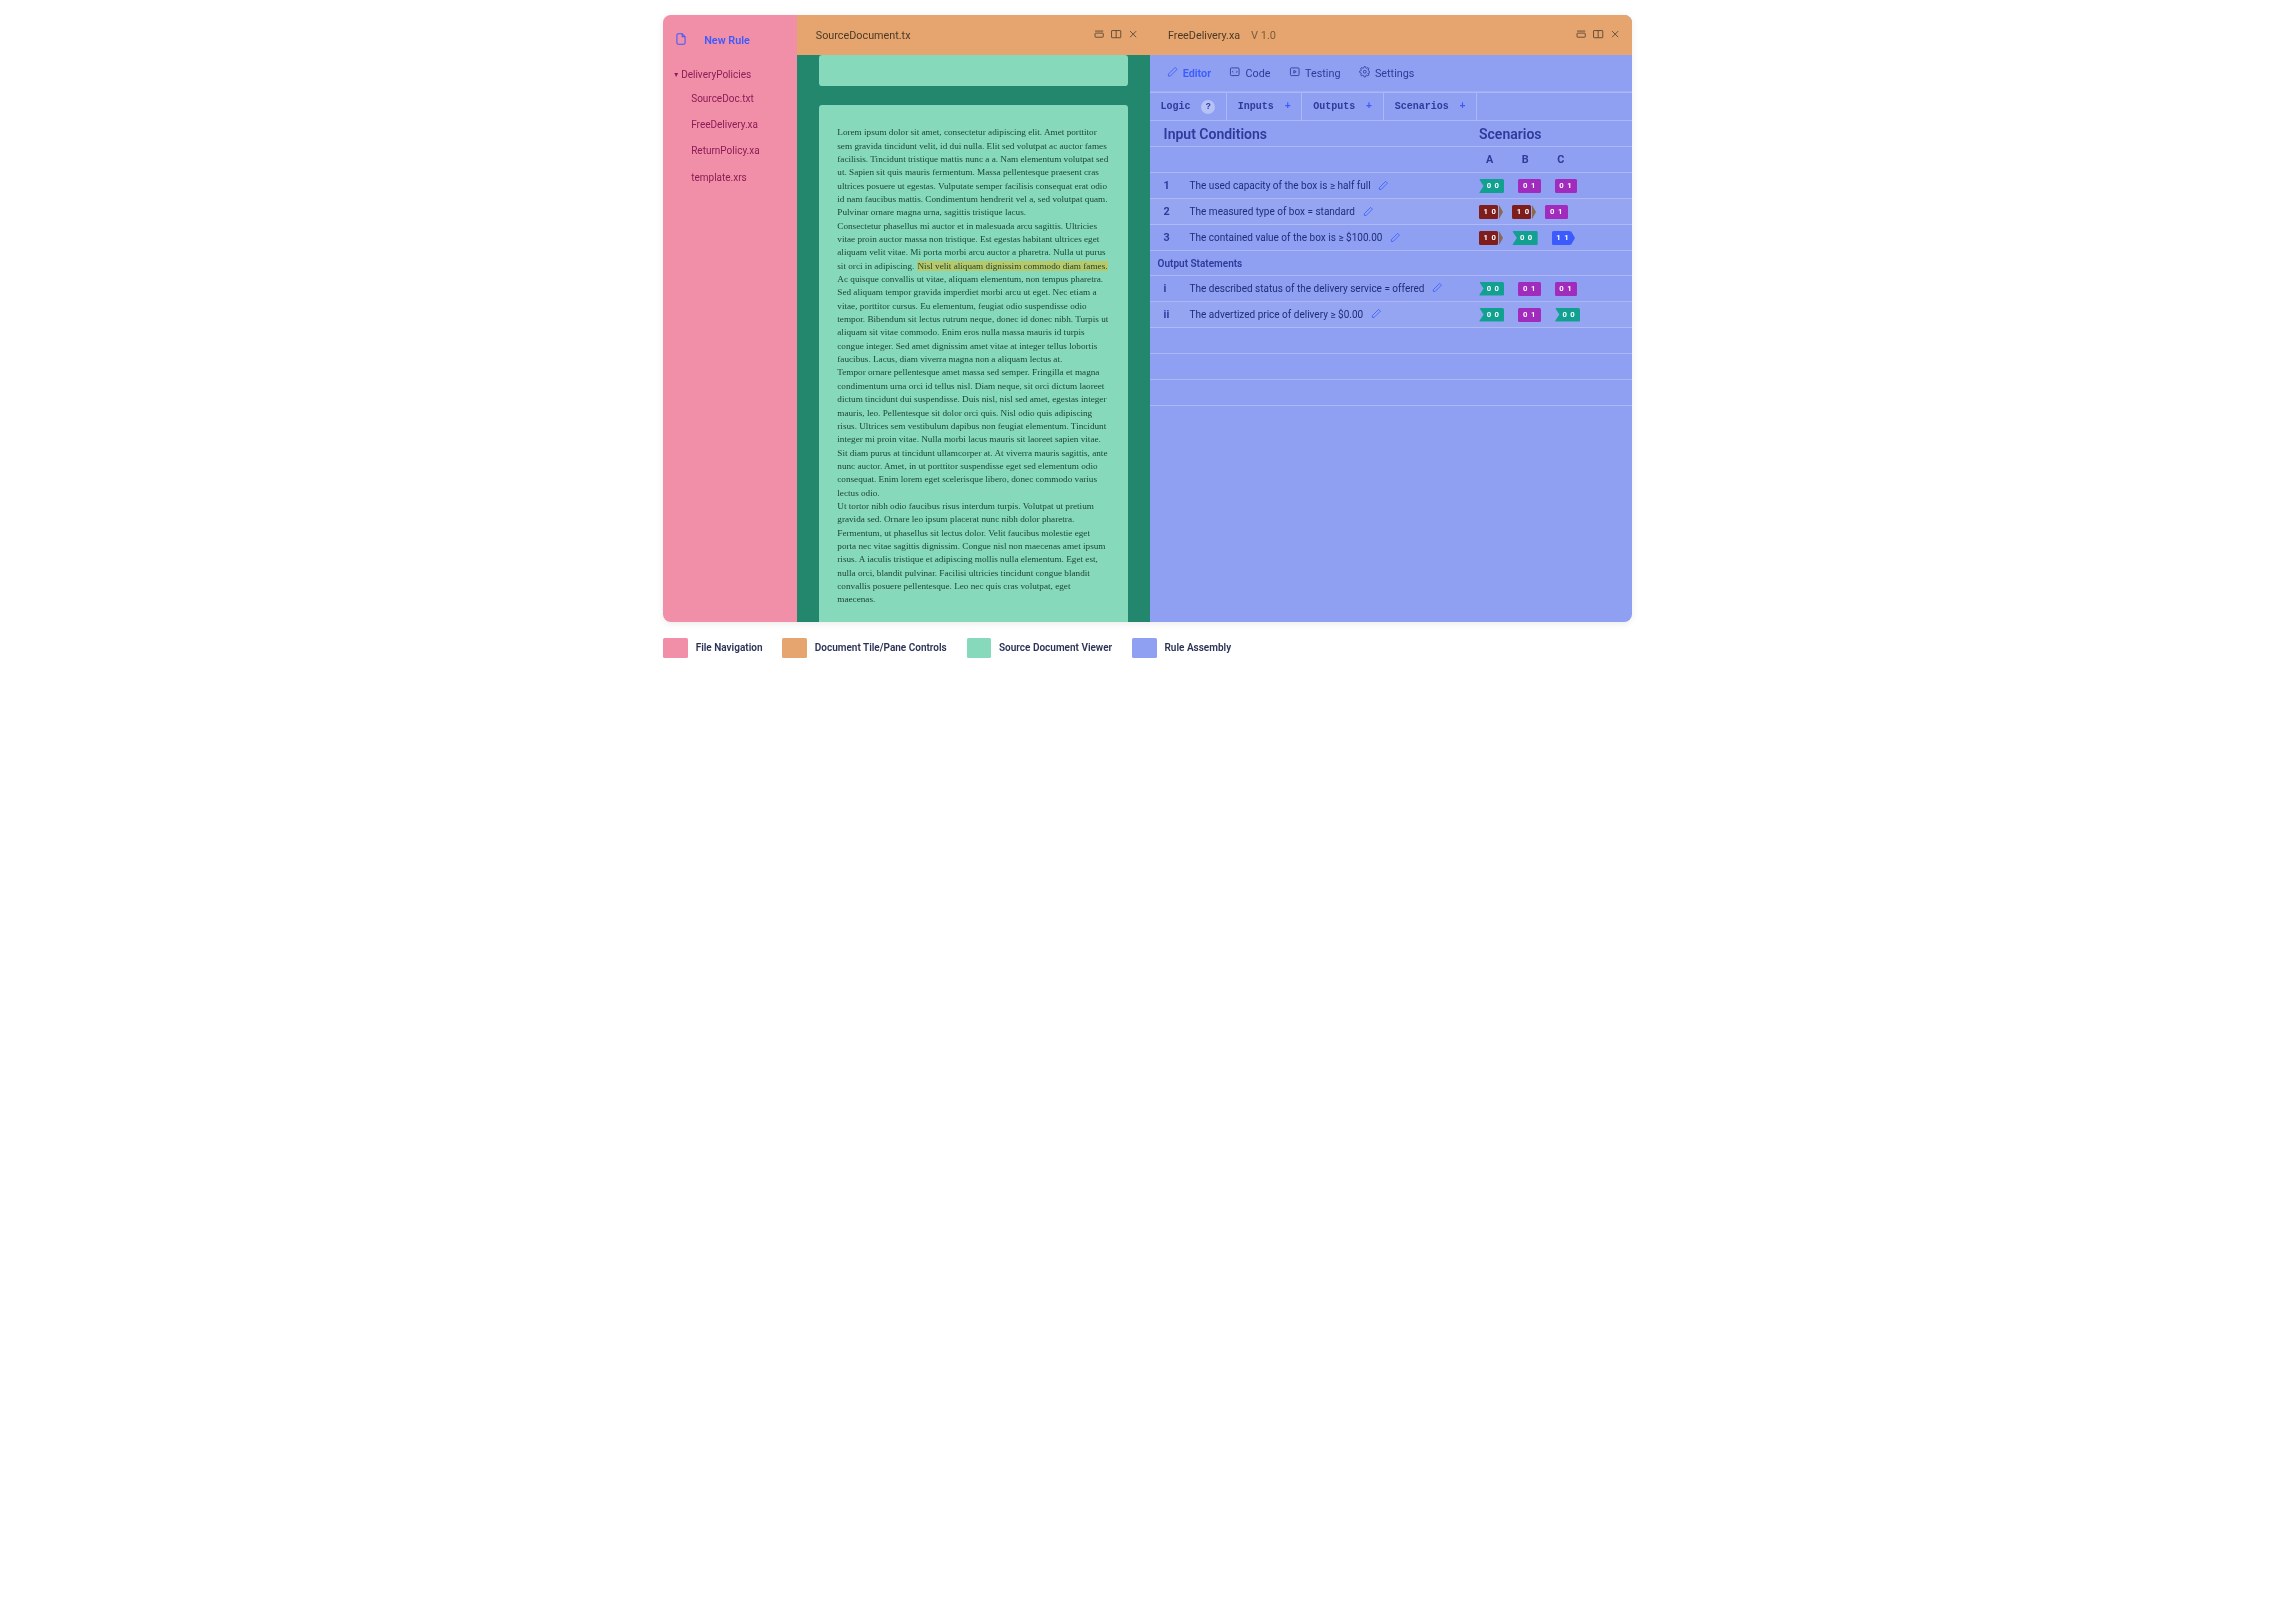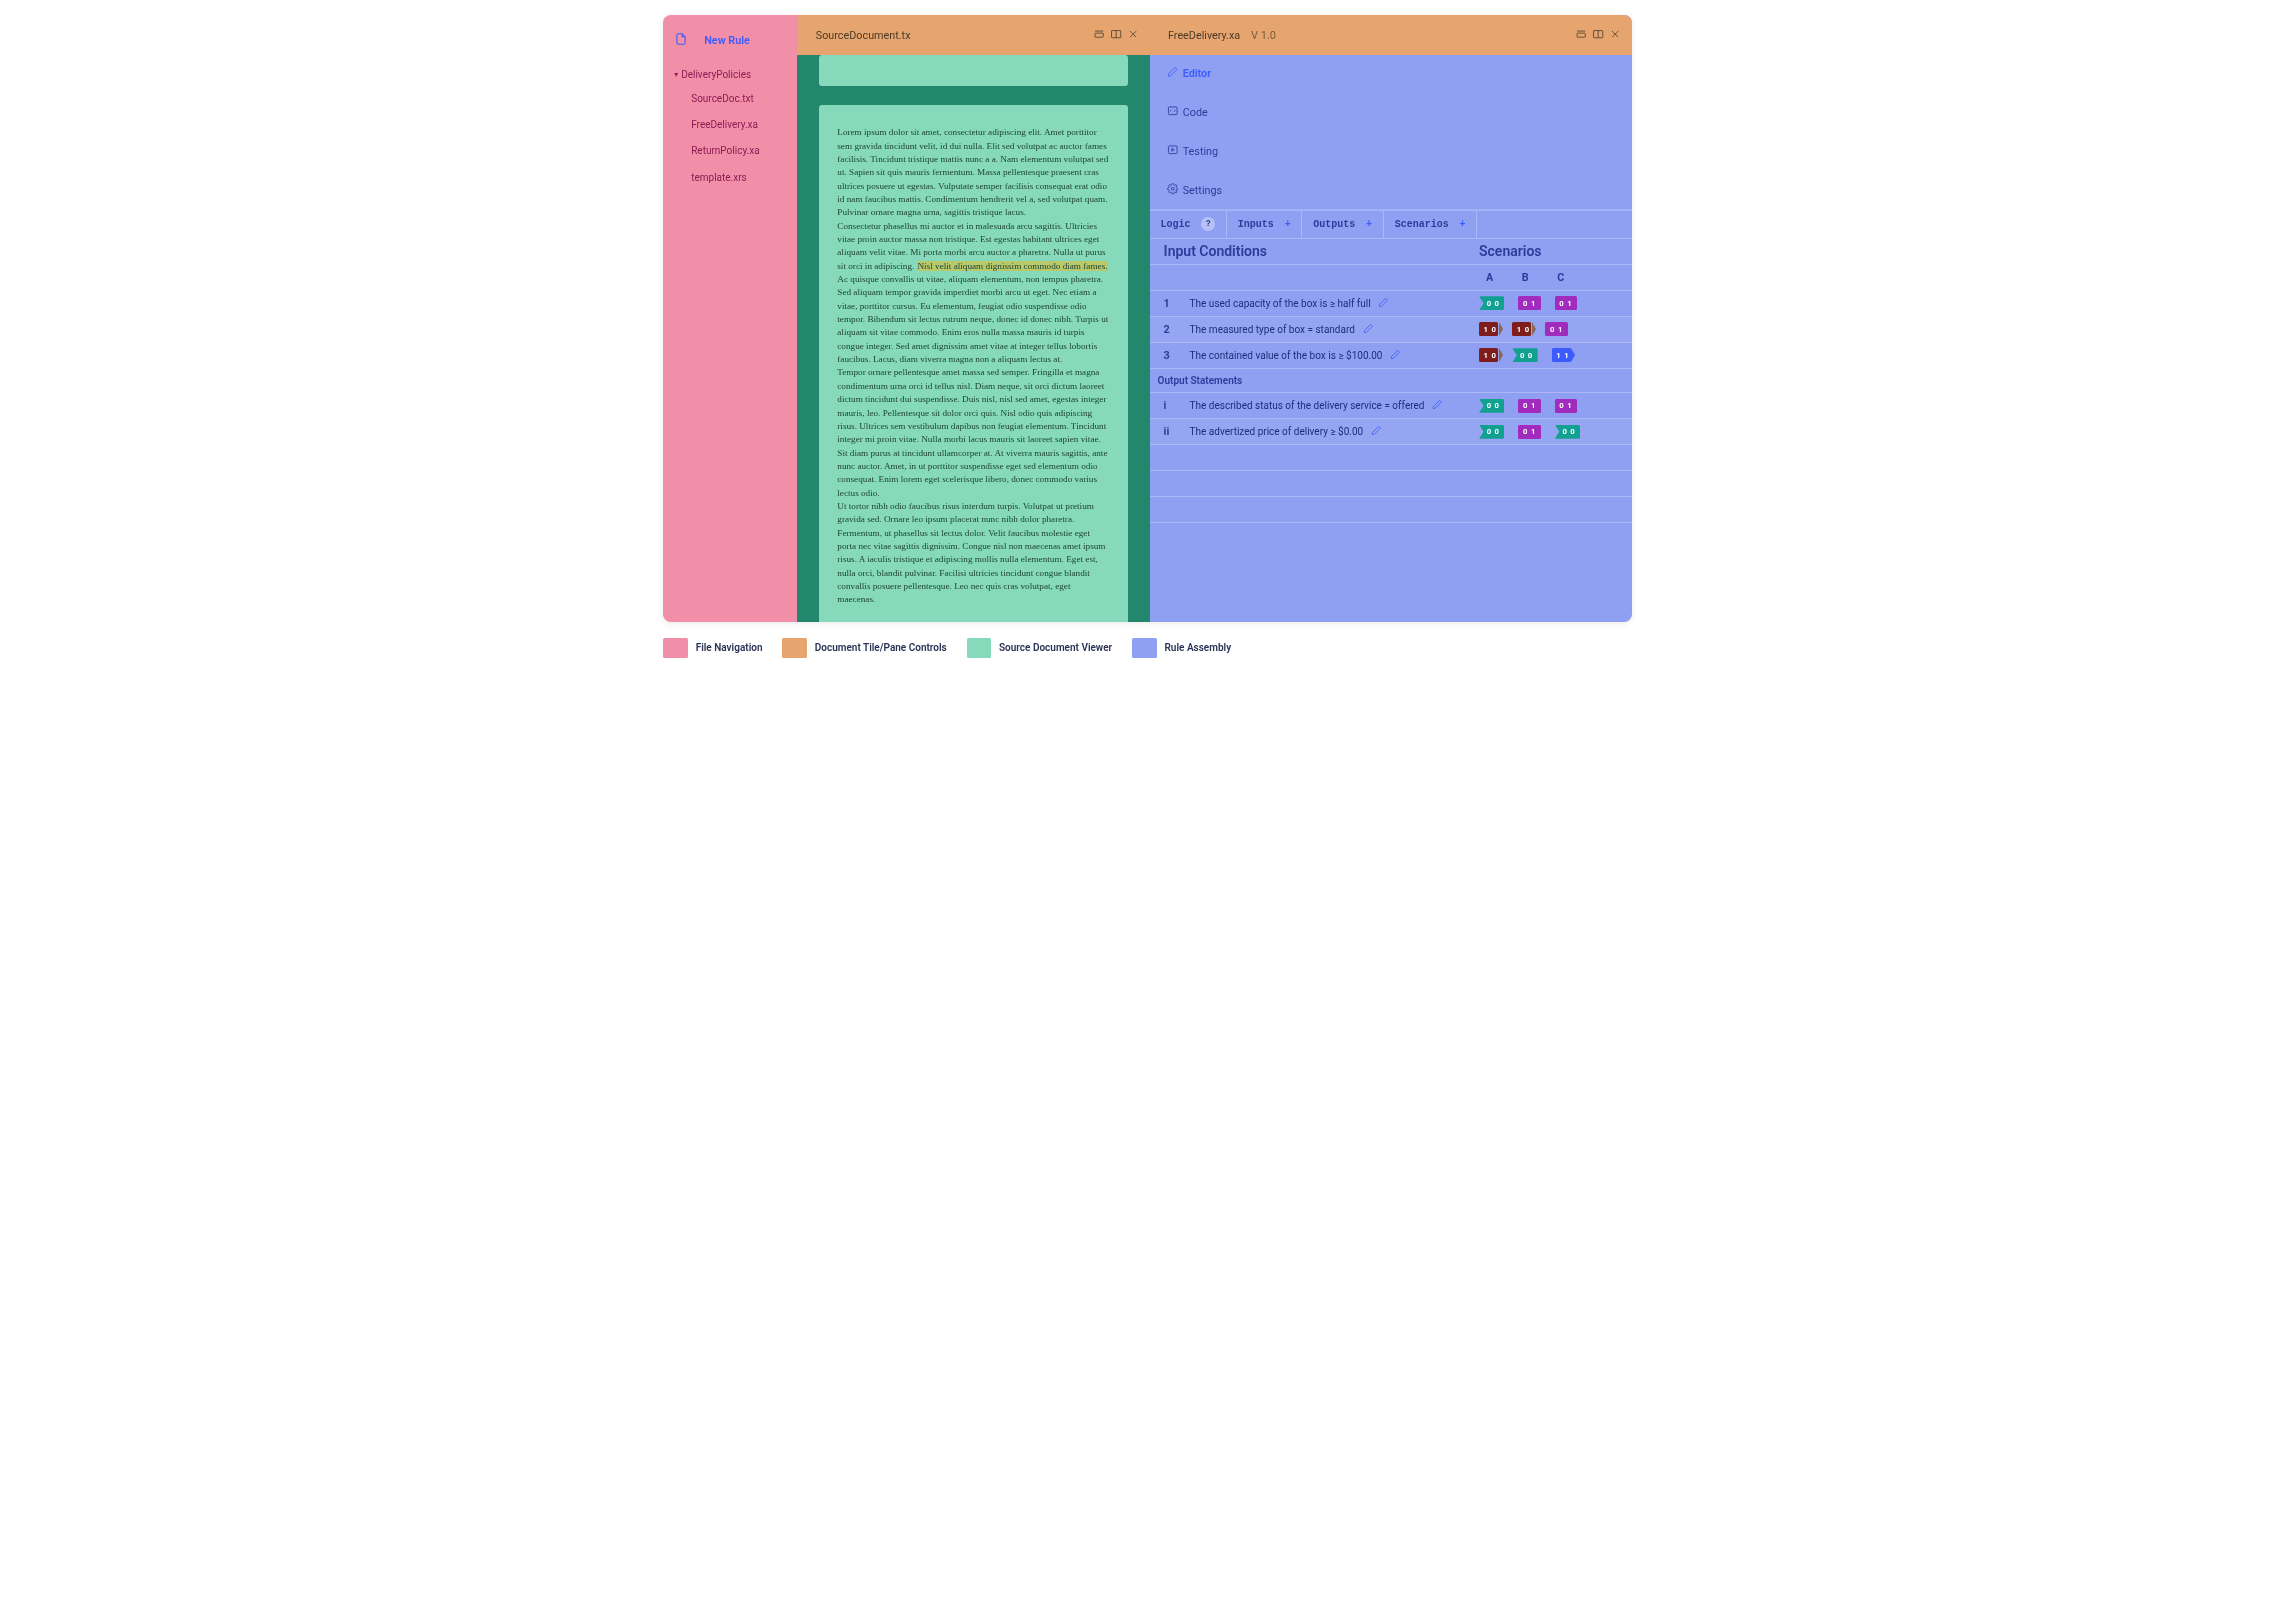--- a/index.html
+++ b/index.html
@@ -124,21 +124,20 @@
   .rule-header .ver { color: #7a5c3a; font-size: 11px; }
   .rule-header .spacer { flex: 1; }
   
   .view-tabs {
     display: flex;
     gap: 18.4px;
     padding: 7.7px 17px;
     border-bottom: 0.8px solid rgba(255,255,255,0.15);
     color: #2f3a9a;
     font-size: 10.8px;
-    flex-direction: column;
   }
   .view-tab {
     display: flex;
     align-items: center;
     gap: 4.6px;
     cursor: pointer;
     padding: 3.1px 0;
   }
   .view-tab.active { color: #3b5bfd; font-weight: 600; }
   .view-tab svg { width: 11.5px; height: 11.5px; }

